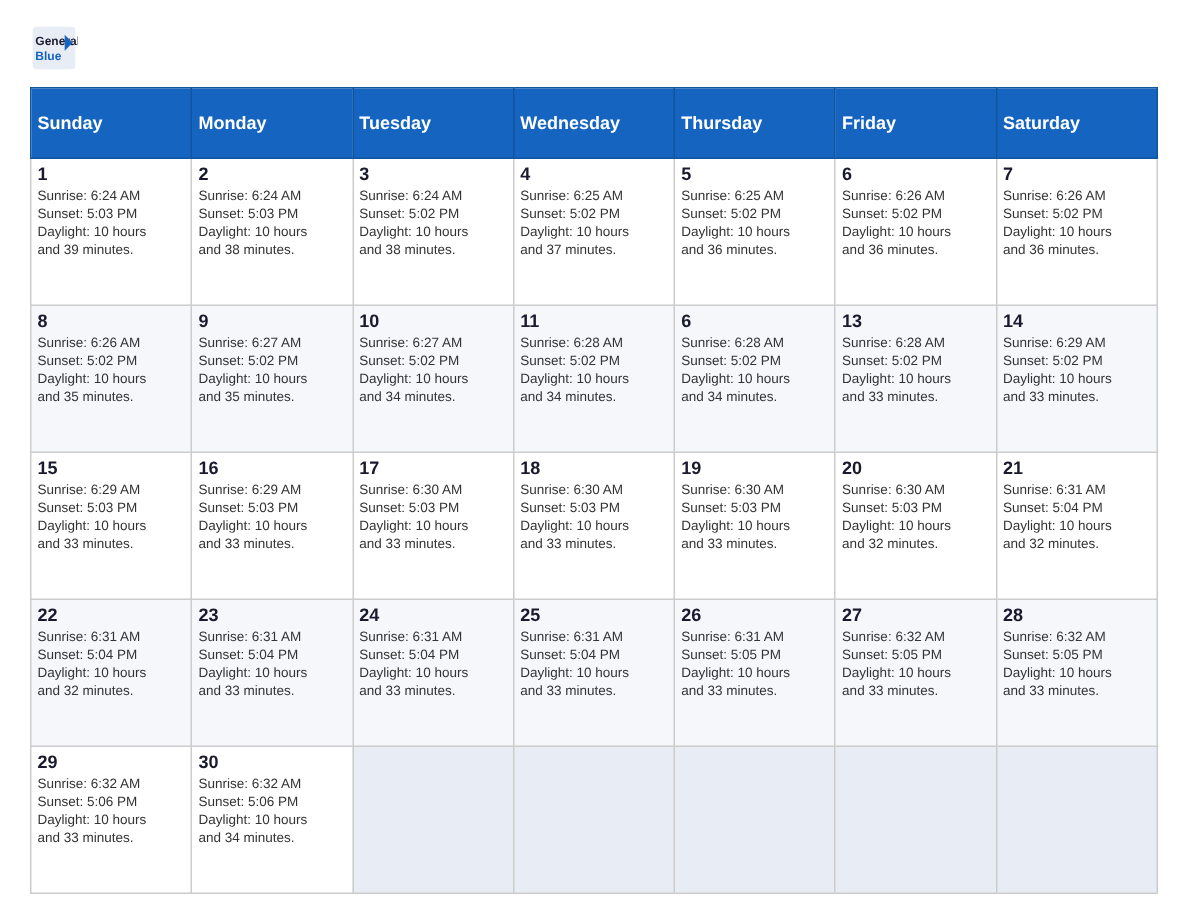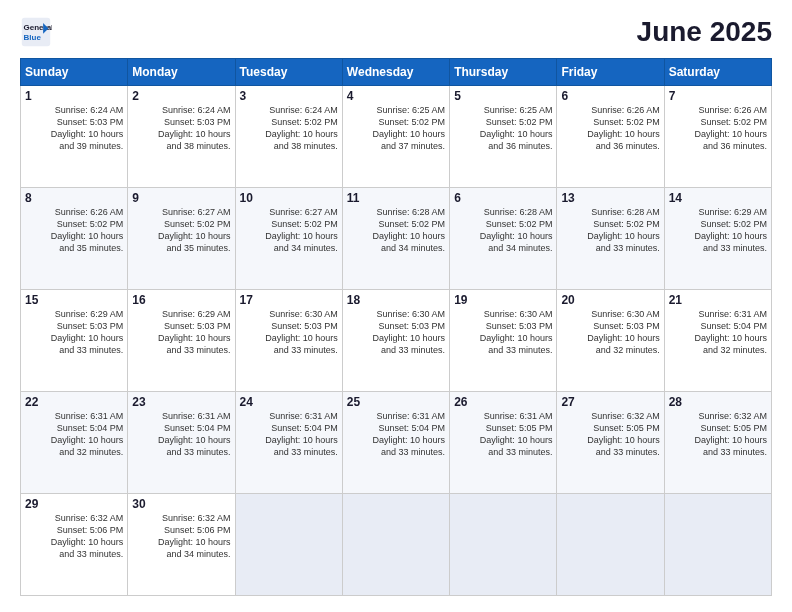--- a/index.html
+++ b/index.html
@@ -49,21 +49,21 @@
       border: 1px solid #ccc;
       border-collapse: collapse;
       width: 100%;
       table-layout: fixed;
     }
     .calendar th {
       background: #1565c0;
       color: white;
       font-size: 12px;
       font-weight: bold;
-      padding: 6px 4px;
+      padding: 16px 4px;
       text-align: left;
       border: 1px solid #1055a0;
     }
     .calendar td {
       border: 1px solid #ccc;
       vertical-align: top;
       padding: 3px 4px;
       font-size: 9.5px;
       color: #333;
       background: #fff;
@@ -75,41 +75,39 @@
       font-size: 12px;
       font-weight: bold;
       color: #1a1a2e;
       display: block;
       margin-bottom: 1px;
     }
     .day-info {
       font-size: 9px;
       color: #333;
       line-height: 1.35;
-      text-align: right;
     }
     .empty-cell {
       background: #e8ecf5 !important;
     }
   </style>
 </head>
 <body>
 
 <div class="page">
   <div class="header">
     <div class="logo">
       <svg class="logo-icon" viewBox="0 0 36 36">
         <rect x="2" y="2" width="32" height="32" rx="3" fill="#e8ecf5"></rect>
         <text x="4" y="16" font-size="9" font-weight="bold" fill="#1a1a2e" font-family="Arial">General</text>
         <text x="4" y="27" font-size="9" font-weight="bold" fill="#1565c0" font-family="Arial">Blue</text>
         <path d="M26 8 L32 14 L26 20 Z" fill="#1565c0"></path>
       </svg>
     </div>
     <div class="title-section">
-      <div class="month-title">June 2025</div>
     </div>
   </div>
 
   <table class="calendar">
     <thead>
       <tr>
       <th>Sunday</th>
           <th>Monday</th>
           <th>Tuesday</th>
           <th>Wednesday</th>

